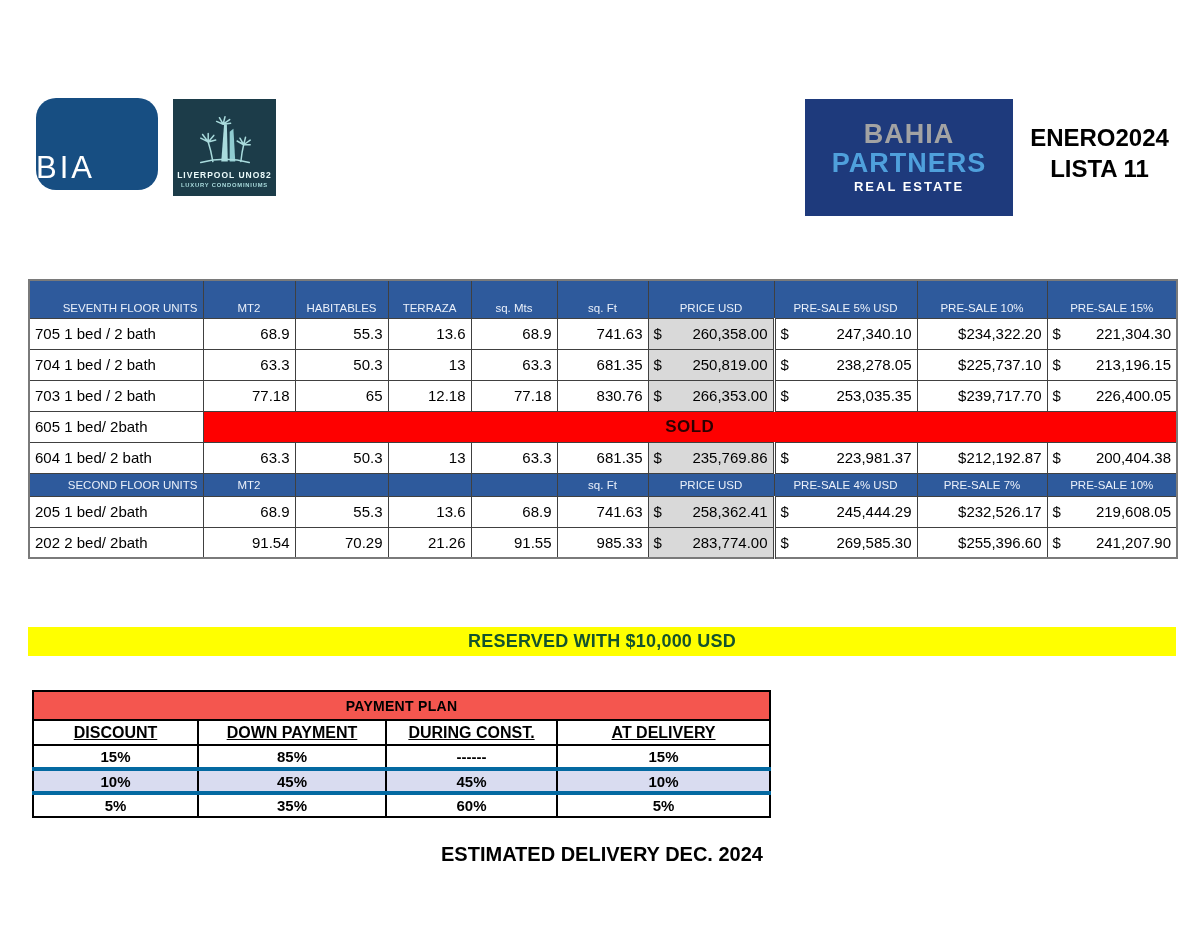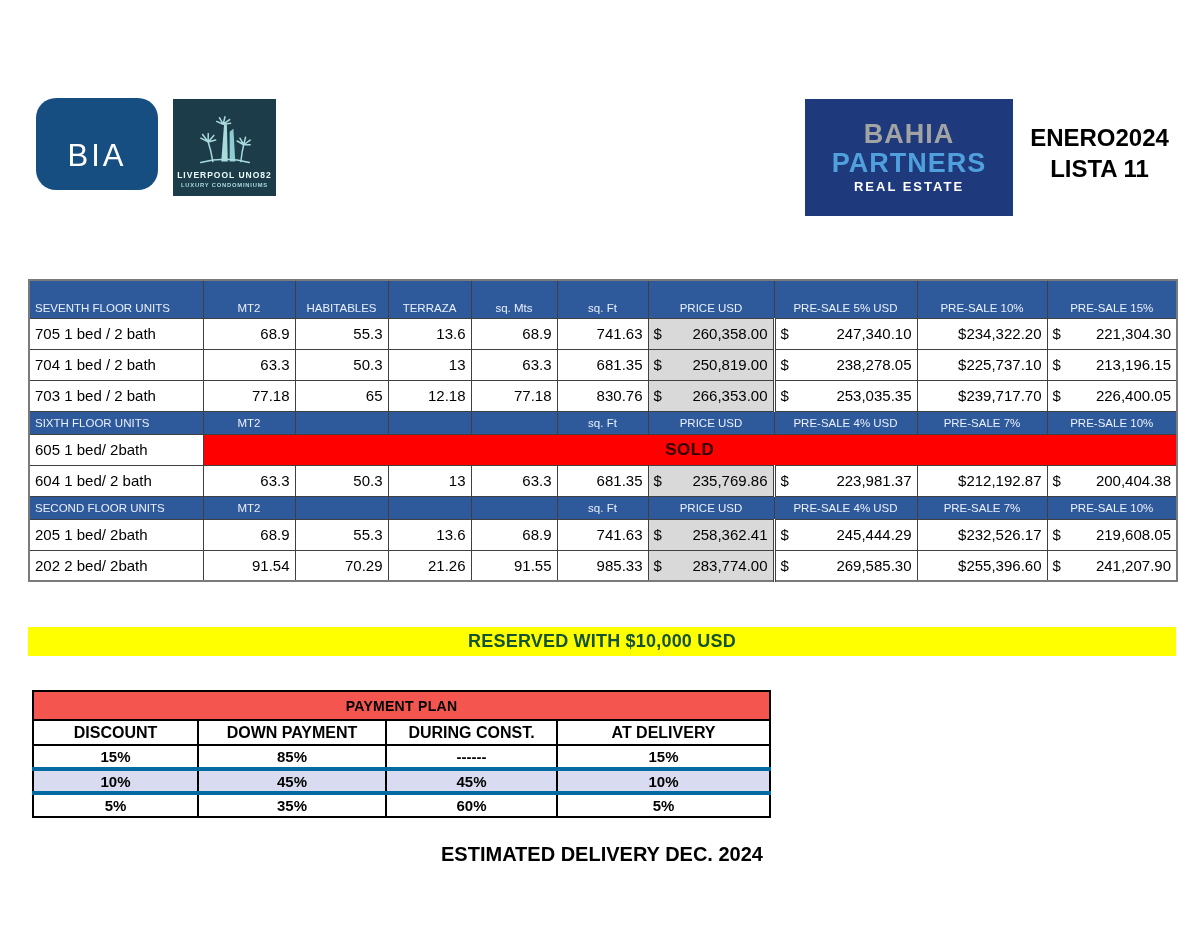--- a/index.html
+++ b/index.html
@@ -4,21 +4,21 @@
 <title>Price List</title>
 <style>
   * { margin:0; padding:0; box-sizing:border-box; }
   html,body { background:#ffffff; }
   body { font-family:"Liberation Sans", sans-serif; }
   .page { position:relative; width:1201px; height:940px; background:#fff; overflow:hidden; }
 
   
   .bia-logo { position:absolute; left:36px; top:98px; width:122px; height:92px;
     background:var(--bia-blue,#174E82); border-radius:20px;
-    display:flex; align-items:flex-end; justify-content:center; padding-bottom:16px; }
+    display:flex; align-items:flex-end; padding-bottom:4px; }
   .bia-logo span { color:#fff; font-size:31px; letter-spacing:3px; font-weight:400; }
 
   .liverpool-logo { position:absolute; left:173px; top:99px; width:103px; height:97px;
     background:var(--liverpool-teal-dark,#1C3C49);
     display:flex; flex-direction:column; align-items:center; justify-content:flex-end; padding-bottom:8px; }
   .liverpool-logo svg { width:78px; height:56px; display:block; }
   .lp-name { color:#eafafa; font-size:8.5px; font-weight:bold; letter-spacing:1px; white-space:nowrap; margin-top:1px; }
   .lp-sub  { color:var(--liverpool-teal-light,#A9DBDD); font-size:5.8px; font-weight:bold; letter-spacing:0.8px; white-space:nowrap; margin-top:2px; }
 
   .bahia-logo { position:absolute; left:805px; top:99px; width:208px; height:117px;
@@ -32,21 +32,21 @@
     font-size:24px; font-weight:bold; color:#000; line-height:31px; }
 
   
   .price-table { position:absolute; left:28px; top:279px; width:1148px;
     border-collapse:collapse; table-layout:fixed; border:2px solid #7a7a7a; }
   .price-table td { border:1px solid #404040; padding:0 5px; overflow:hidden; white-space:nowrap;
     font-size:15px; color:#000; height:31px; background:#fff; }
   tr.sec-hdr td { background:var(--table-header-blue,#2E5A9C); color:#EAF0FA; font-size:11.5px;
     height:23px; text-align:center; font-weight:400; }
   tr.sec-hdr.tall td { height:38px; vertical-align:bottom; padding-bottom:4px; }
-  tr.sec-hdr td.sh-name { text-align:left; }
+  tr.sec-hdr td.sh-name { text-align:right; }
   td.unit { text-align:left; }
   td.num { text-align:right; }
   td.money { text-align:right; }
   td.money .cur { float:left; }
   td.price-col { background:var(--price-column-gray,#D9D9D9); }
   td.dbl { border-left:3px double #404040; }
   td.sold { background:var(--sold-red,#FE0000); color:#2e0000; font-weight:bold; text-align:center;
     font-size:17px; letter-spacing:0.5px; }
 
   
@@ -54,21 +54,21 @@
     background:var(--reserved-yellow,#FFFF00);
     display:flex; align-items:center; justify-content:center; }
   .reserved-banner span { font-size:18px; font-weight:bold; color:#14532d; letter-spacing:0.2px; }
 
   
   .payment-table { position:absolute; left:32px; top:690px; width:737px;
     border-collapse:collapse; table-layout:fixed; border:2px solid #000; }
   .payment-table th, .payment-table td { border:2px solid #000; font-weight:bold; color:#000;
     text-align:center; overflow:hidden; white-space:nowrap; }
   .pp-title-row th { background:var(--payment-header-red,#F4564F); font-size:14px; height:29px; letter-spacing:0.3px; }
-  .pp-header-row th { background:#fff; font-size:16px; height:25px; }
+  .pp-header-row th { background:#fff; font-size:16px; height:25px;text-decoration:underline; }
   .payment-table tbody td { font-size:15px; height:24px; border-top:1px solid #cfcfcf; border-bottom:4px solid #0369a1; }
   .payment-table tbody tr:last-child td { border-bottom:2px solid #000; }
   .payment-table tbody tr.hl td { background:var(--highlight-row-lavender,#D9DCF0); }
 
   .delivery-note { position:absolute; left:28px; top:843px; width:1148px; text-align:center; }
   .delivery-note span { font-size:20px; font-weight:bold; color:#000; }
 </style>
 </head>
 <body>
 
@@ -159,32 +159,20 @@
           <td class="num">77.18</td>
           <td class="num">65</td>
           <td class="num">12.18</td>
           <td class="num">77.18</td>
           <td class="num">830.76</td>
           <td class="num price-col money"><span class="cur">$</span><span class="amt">266,353.00</span></td>
           <td class="num dbl money"><span class="cur">$</span><span class="amt">253,035.35</span></td>
           <td class="num">$239,717.70</td>
           <td class="num money"><span class="cur">$</span><span class="amt">226,400.05</span></td>
         </tr>
-        <tr class="sec-hdr">
-          <td class="sh-name">SIXTH FLOOR UNITS</td>
-          <td class="sh-col">MT2</td>
-          <td class="sh-col"></td>
-          <td class="sh-col"></td>
-          <td class="sh-col"></td>
-          <td class="sh-col">sq. Ft</td>
-          <td class="sh-col">PRICE USD</td>
-          <td class="sh-col">PRE-SALE 4% USD</td>
-          <td class="sh-col">PRE-SALE 7%</td>
-          <td class="sh-col">PRE-SALE 10%</td>
-        </tr>
         <tr>
           <td class="unit">605 1 bed/ 2bath</td>
           <td colspan="9" class="sold">SOLD</td>
         </tr>
         <tr>
           <td class="unit">604 1 bed/ 2 bath</td>
           <td class="num">63.3</td>
           <td class="num">50.3</td>
           <td class="num">13</td>
           <td class="num">63.3</td>

